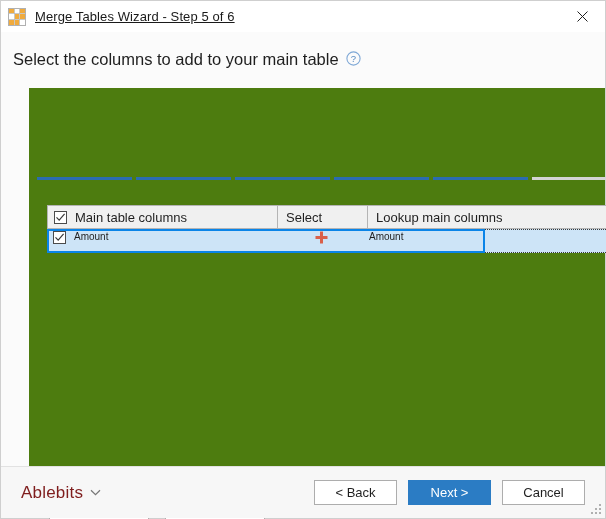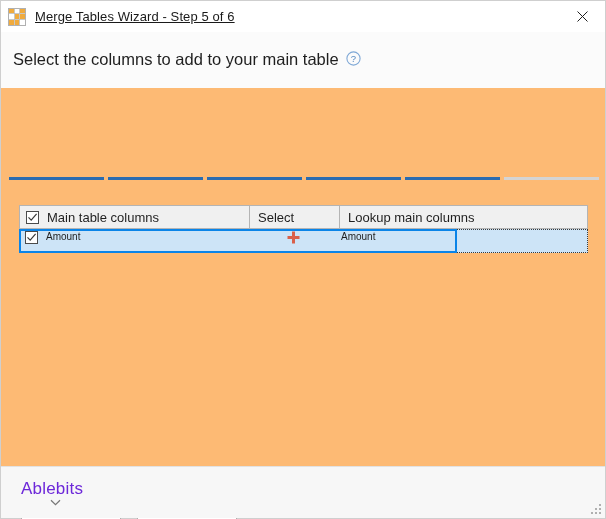--- a/index.html
+++ b/index.html
@@ -103,22 +103,23 @@
     height: 3px;
     flex: 1 1 0;
     background: #d4d4d4;
   }
   .step-seg.done { background: #2b6cb0; }
 
   
   .body-area {
     position: relative;
     flex: 1 1 auto;
-    background: #fdba74;
+    background: #4d7c0f;
     padding: 0;
+    margin-left: 28px;
   }
 
   .grid {
     position: absolute;
     left: 18px;
     top: 117px;
     width: 569px;
     box-sizing: border-box;
   }
 
@@ -244,24 +245,23 @@
     background: #f7f7f7;
     border-top: 1px solid #e2e2e2;
     display: flex;
     align-items: center;
     padding: 0 20px;
     box-sizing: border-box;
   }
   .brand {
     display: flex;
     align-items: center;
-    color: #6d28d9;
+    color: #7f1d1d;
     font-size: 17px;
     letter-spacing: 0.2px;
-    flex-direction: column;
   }
   .brand-caret {
     margin-left: 7px;
     display: block;
   }
   .footer-btns {
     margin-left: auto;
     display: flex;
     align-items: center;
     gap: 11px;
@@ -380,20 +380,25 @@
 
   </div>
 
   <div class="footer">
     <div class="brand">
       <span>Ablebits</span>
       <svg class="brand-caret" width="11" height="7" viewBox="0 0 11 7">
         <path d="M1 1.2 L5.5 5.6 L10 1.2" stroke="#777777" stroke-width="1.2" fill="none"></path>
       </svg>
     </div>
+    <div class="footer-btns">
+      <button class="btn btn-nav">&lt; Back</button>
+      <button class="btn btn-nav btn-primary">Next &gt;</button>
+      <button class="btn btn-nav">Cancel</button>
+    </div>
     <svg class="resize-grip" width="12" height="12" viewBox="0 0 12 12">
       <g fill="#b0b0b0">
         <rect x="8" y="8" width="2" height="2"></rect>
         <rect x="4" y="8" width="2" height="2"></rect>
         <rect x="8" y="4" width="2" height="2"></rect>
         <rect x="0" y="8" width="2" height="2"></rect>
         <rect x="8" y="0" width="2" height="2"></rect>
         <rect x="4" y="4" width="2" height="2"></rect>
       </g>
     </svg>

